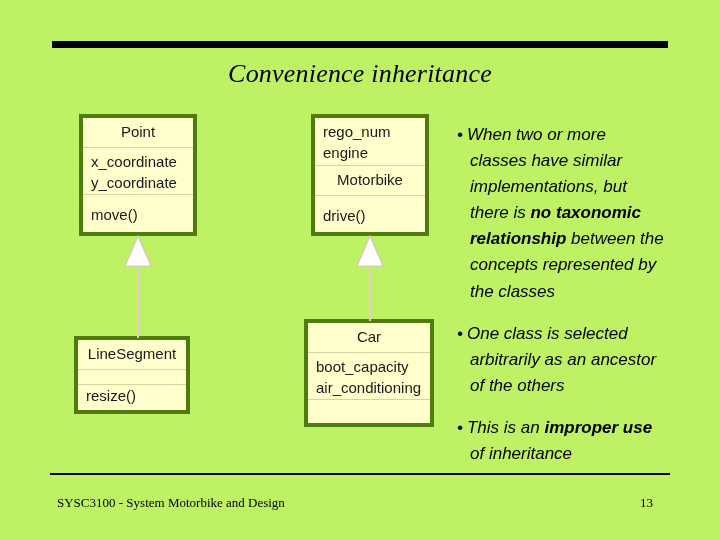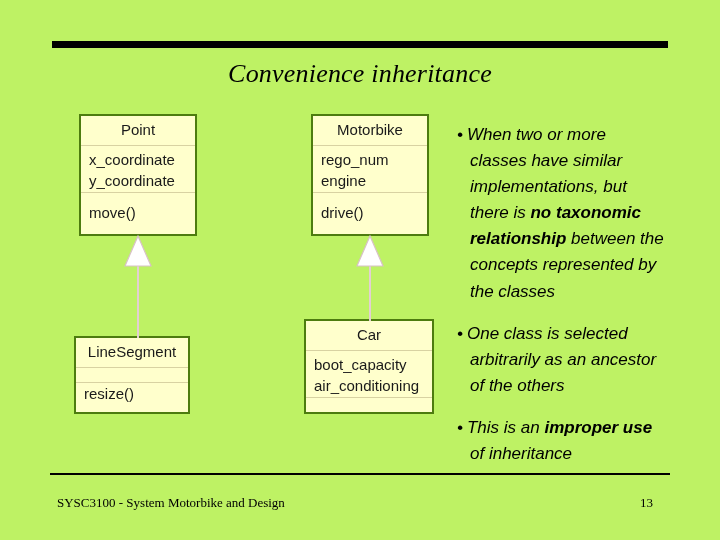--- a/index.html
+++ b/index.html
@@ -77,21 +77,21 @@
     font-family: "Liberation Serif", serif;
     font-size: 13px;
     line-height: 16px;
     color: #000000;
   }
 
   
   .uml-class {
     position: absolute;
     background: #ffffcc;
-    border: 2px solid #4d7c0f;
+    border: 4px solid #4d7c0f;
     box-sizing: border-box;
     font-family: "Liberation Sans", sans-serif;
     color: #1a1a1a;
   }
   .uml-compartment {
     box-sizing: border-box;
     padding: 3px 8px 4px 8px;
   }
   .uml-compartment + .uml-compartment {
     border-top: 1px solid #d8d2a2;
@@ -156,43 +156,43 @@
     <div class="uml-compartment uml-attrs" style="height:47px;">
       <div class="uml-line">x_coordinate</div>
       <div class="uml-line">y_coordinate</div>
     </div>
     <div class="uml-compartment uml-ops" style="padding-top:9px;">
       <div class="uml-line">move()</div>
     </div>
   </div>
 
   <div class="uml-class" style="left:311px; top:114px; width:118px; height:122px;">
-    <div class="uml-compartment uml-name">
-      <span class="uml-line">Motorbike</span>
-    </div>
     <div class="uml-compartment uml-attrs" style="height:47px;">
       <div class="uml-line">rego_num</div>
       <div class="uml-line">engine</div>
     </div>
+    <div class="uml-compartment uml-name">
+      <span class="uml-line">Motorbike</span>
+    </div>
     <div class="uml-compartment uml-ops" style="padding-top:9px;">
       <div class="uml-line">drive()</div>
     </div>
   </div>
 
   <div class="uml-class" style="left:74px; top:336px; width:116px; height:78px;">
     <div class="uml-compartment uml-name">
       <span class="uml-line">LineSegment</span>
     </div>
     <div class="uml-compartment uml-attrs" style="height:15px; padding:0;"></div>
     <div class="uml-compartment uml-ops" style="padding-top:0;">
       <div class="uml-line">resize()</div>
     </div>
   </div>
 
-  <div class="uml-class" style="left:304px; top:319px; width:130px; height:95px;">
+  <div class="uml-class" style="left:304px; top:319px; width:130px; height:108px;">
     <div class="uml-compartment uml-name">
       <span class="uml-line">Car</span>
     </div>
     <div class="uml-compartment uml-attrs" style="height:47px;">
       <div class="uml-line">boot_capacity</div>
       <div class="uml-line">air_conditioning</div>
     </div>
     <div class="uml-compartment uml-ops" style="height:21px; padding:0;"></div>
   </div>
 

